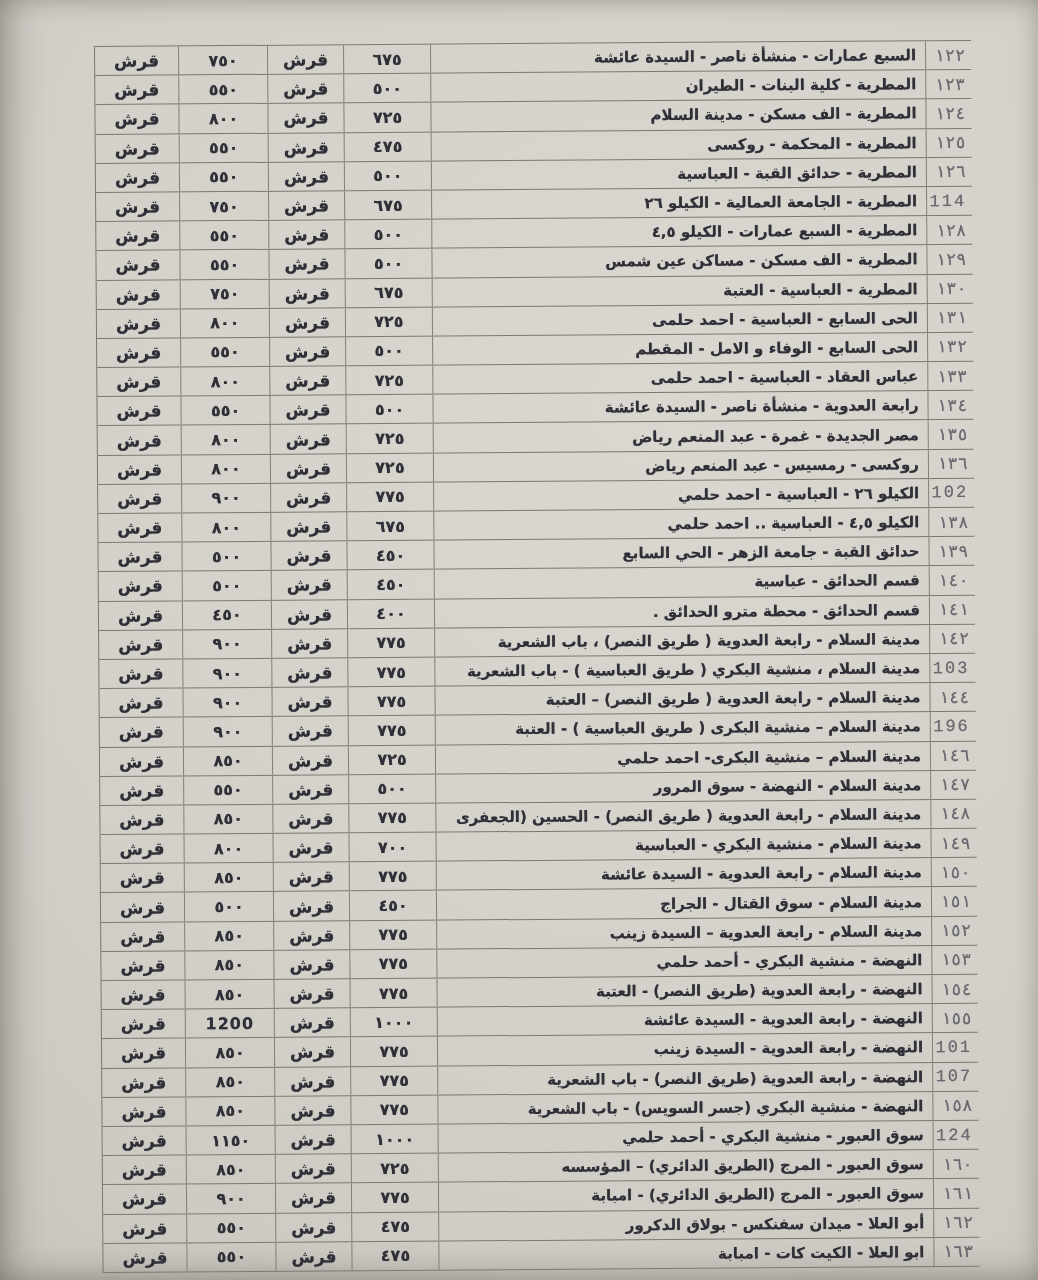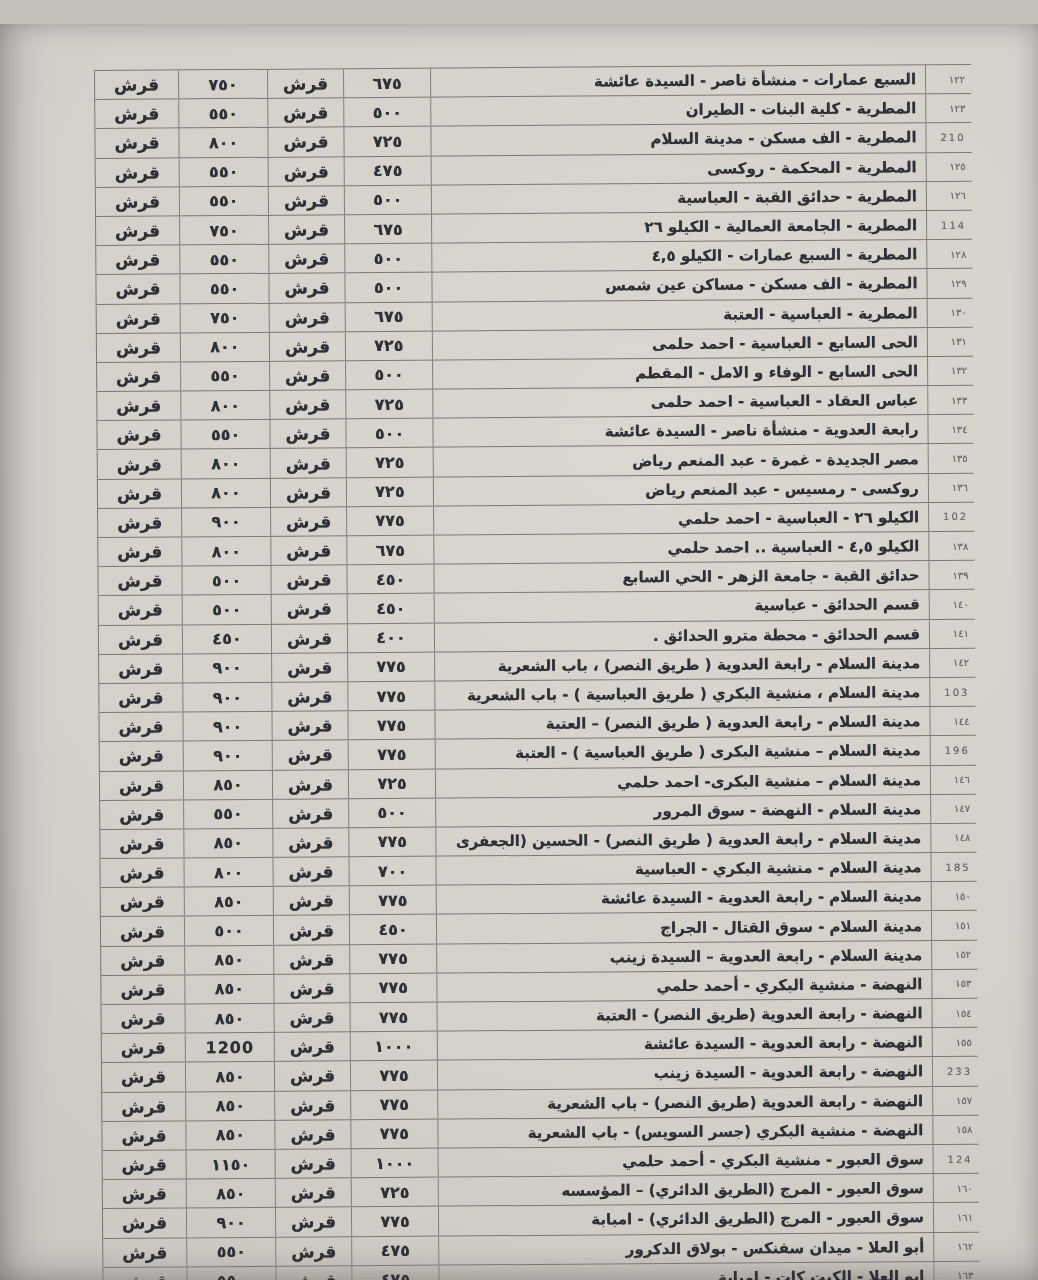--- a/index.html
+++ b/index.html
@@ -11,21 +11,20 @@
   }
   .paper{
     position:absolute;inset:0;
     background:
       radial-gradient(130% 110% at 62% 32%, #dad6d0 0%, #d4d0ca 45%, #cac6c0 78%, #c0bcb5 100%);
     box-shadow:
       inset 22px 0 38px -14px rgba(70,64,58,.38),
       inset -12px 0 30px -18px rgba(70,64,58,.28),
       inset 0 -18px 36px -16px rgba(70,64,58,.32),
       inset 0 12px 28px -18px rgba(70,64,58,.22);
-    margin-top: 24px;
   }
   .fare-table{
     position:absolute;
     left:94px;top:46px;
     width:876px;
     transform:rotate(-0.4deg);
     transform-origin:top left;
     border-top:1.2px solid #7c7872;
     border-left:1.2px solid #7c7872;
   }
@@ -52,27 +51,28 @@
   }
   .cell.route{
     direction:rtl;
     justify-content:flex-start; 
     padding:0 9px 0 2px;
     font-size:15px;font-weight:bold;
     white-space:nowrap;
     overflow:visible;
   }
   .cell.no{
-    font-size:10px;
+    font-size:17px;
     color:#50505a;
     direction:rtl;
     letter-spacing:2px;
     opacity:.8;
     justify-content:flex-start;
     padding-right:6px;
+    font-family:Liberation Mono, monospace;
   }
 </style>
 </head>
 <body>
 
 <div class="paper">
   <div class="fare-table">
       <div class="row">
         <div class="cell unit v">قرش</div>
         <div class="cell num v">٧٥٠</div>
@@ -88,21 +88,21 @@
         <div class="cell num v">٥٠٠</div>
         <div class="cell route v">المطرية - كلية البنات - الطيران</div>
         <div class="cell no">١٢٣</div>
       </div>
       <div class="row">
         <div class="cell unit v">قرش</div>
         <div class="cell num v">٨٠٠</div>
         <div class="cell unit v">قرش</div>
         <div class="cell num v">٧٢٥</div>
         <div class="cell route v">المطرية - الف مسكن - مدينة السلام</div>
-        <div class="cell no">210</div>
+        <div class="cell no">١٢٤</div>
       </div>
       <div class="row">
         <div class="cell unit v">قرش</div>
         <div class="cell num v">٥٥٠</div>
         <div class="cell unit v">قرش</div>
         <div class="cell num v">٤٧٥</div>
         <div class="cell route v">المطرية - المحكمة - روكسى</div>
         <div class="cell no">١٢٥</div>
       </div>
       <div class="row">
@@ -288,21 +288,21 @@
         <div class="cell num v">٧٧٥</div>
         <div class="cell route v">مدينة السلام - رابعة العدوية ( طريق النصر) - الحسين (الجعفرى</div>
         <div class="cell no">١٤٨</div>
       </div>
       <div class="row">
         <div class="cell unit v">قرش</div>
         <div class="cell num v">٨٠٠</div>
         <div class="cell unit v">قرش</div>
         <div class="cell num v">٧٠٠</div>
         <div class="cell route v">مدينة السلام - منشية البكري - العباسية</div>
-        <div class="cell no">185</div>
+        <div class="cell no">١٤٩</div>
       </div>
       <div class="row">
         <div class="cell unit v">قرش</div>
         <div class="cell num v">٨٥٠</div>
         <div class="cell unit v">قرش</div>
         <div class="cell num v">٧٧٥</div>
         <div class="cell route v">مدينة السلام - رابعة العدوية - السيدة عائشة</div>
         <div class="cell no">١٥٠</div>
       </div>
       <div class="row">
@@ -344,29 +344,29 @@
         <div class="cell num v">١٠٠٠</div>
         <div class="cell route v">النهضة - رابعة العدوية - السيدة عائشة</div>
         <div class="cell no">١٥٥</div>
       </div>
       <div class="row">
         <div class="cell unit v">قرش</div>
         <div class="cell num v">٨٥٠</div>
         <div class="cell unit v">قرش</div>
         <div class="cell num v">٧٧٥</div>
         <div class="cell route v">النهضة - رابعة العدوية - السيدة زينب</div>
-        <div class="cell no">233</div>
+        <div class="cell no">101</div>
       </div>
       <div class="row">
         <div class="cell unit v">قرش</div>
         <div class="cell num v">٨٥٠</div>
         <div class="cell unit v">قرش</div>
         <div class="cell num v">٧٧٥</div>
         <div class="cell route v">النهضة - رابعة العدوية (طريق النصر) - باب الشعرية</div>
-        <div class="cell no">١٥٧</div>
+        <div class="cell no">107</div>
       </div>
       <div class="row">
         <div class="cell unit v">قرش</div>
         <div class="cell num v">٨٥٠</div>
         <div class="cell unit v">قرش</div>
         <div class="cell num v">٧٧٥</div>
         <div class="cell route v">النهضة - منشية البكري (جسر السويس) - باب الشعرية</div>
         <div class="cell no">١٥٨</div>
       </div>
       <div class="row">

